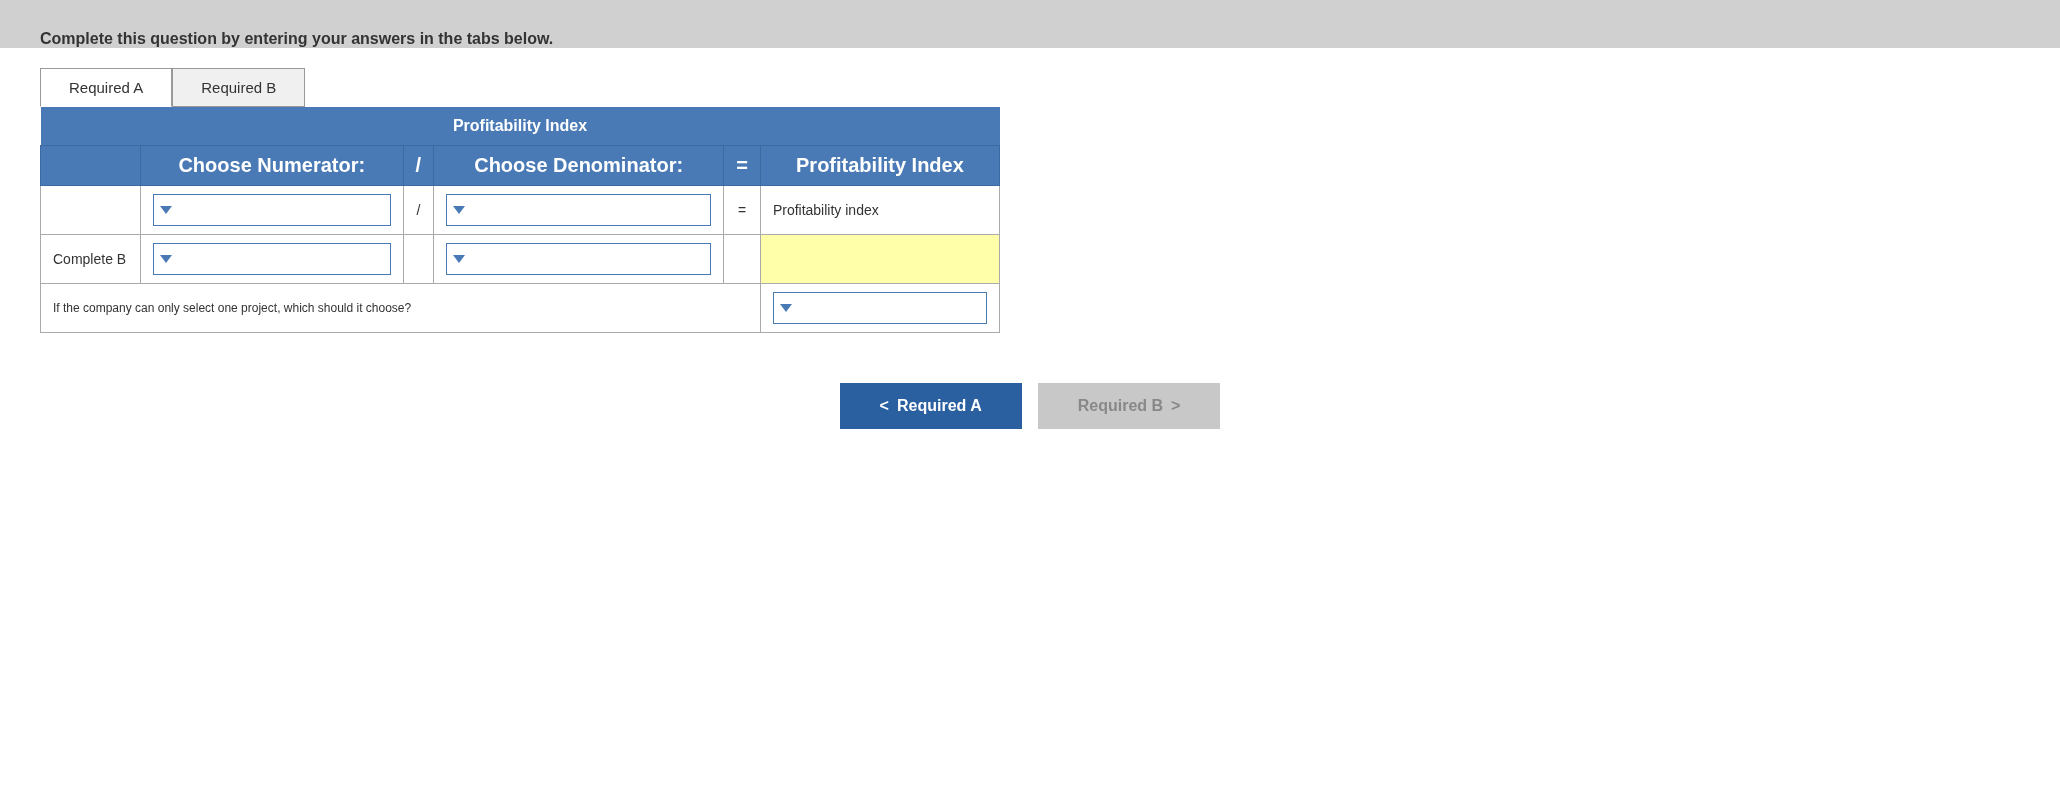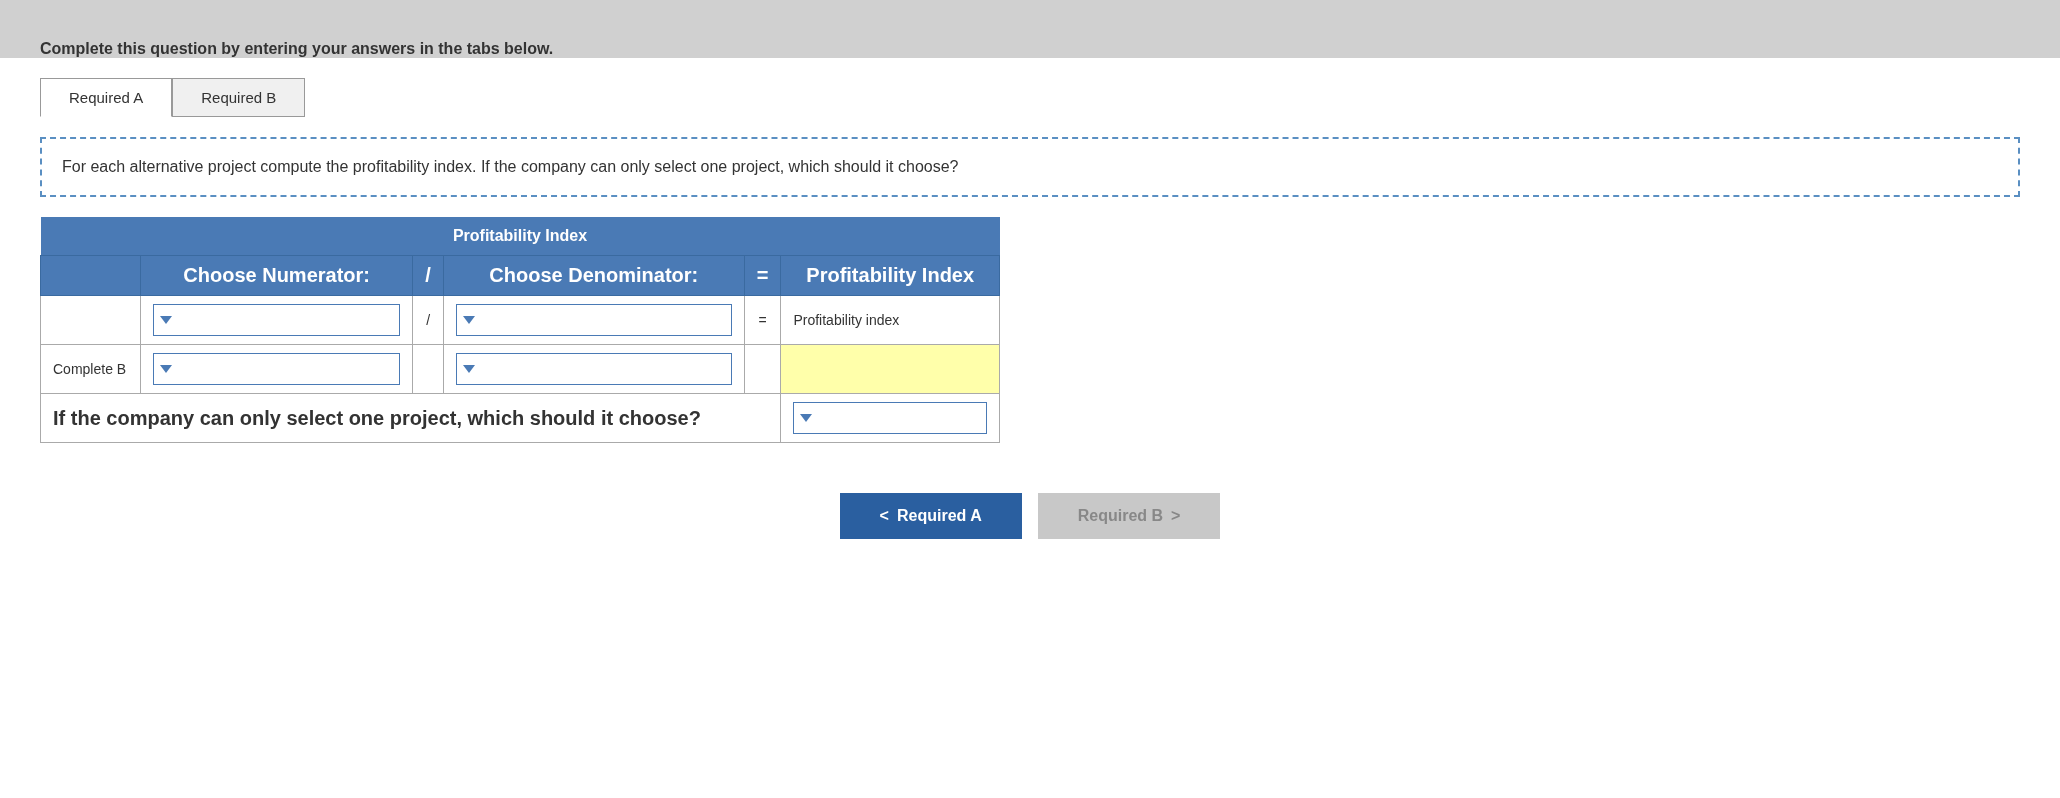--- a/index.html
+++ b/index.html
@@ -22,21 +22,21 @@
       padding: 0;
     }
 
     
     .top-bar {
       background: #d0d0d0;
       padding: 10px 40px 0 40px;
       font-size: 16px;
       font-weight: bold;
       color: #333;
-      height: 58px;
+      height: 48px;
       display: flex;
       align-items: flex-end;
     }
 
     
     .tabs-area {
       padding: 20px 40px 0 40px;
       display: flex;
       flex-direction: column;
     }
@@ -183,23 +183,22 @@
       background: #4a7ab5;
       color: #fff;
       font-weight: bold;
       text-align: center;
     }
 
     
     .question-row td {
       border: 1px solid #aaa;
       padding: 8px 12px;
-      font-size: 20px;
-      background: #fff;
-      font-weight: bold;
+      font-size: 12px;
+      background: #fff;
     }
 
     .question-row td.question-text {
       color: #333;
     }
 
     
     .nav-buttons {
       display: flex;
       flex-direction: row;
@@ -258,23 +257,20 @@
     <div class="tabs-row">
       <div class="tab active">
         <span>Required A</span>
       </div>
       <div class="tab inactive">
         <span>Required B</span>
       </div>
     </div>
   </div>
 
-  <div class="question-box">
-    <span>For each alternative project compute the profitability index. If the company can only select one project, which should it choose?</span>
-  </div>
 
   <div class="main-content">
     <table class="profitability-table">
 
       <tbody>
           <tr class="table-title-row">
         <td colspan="7">Profitability Index</td>
       </tr>
 
       <tr class="table-header-row">

